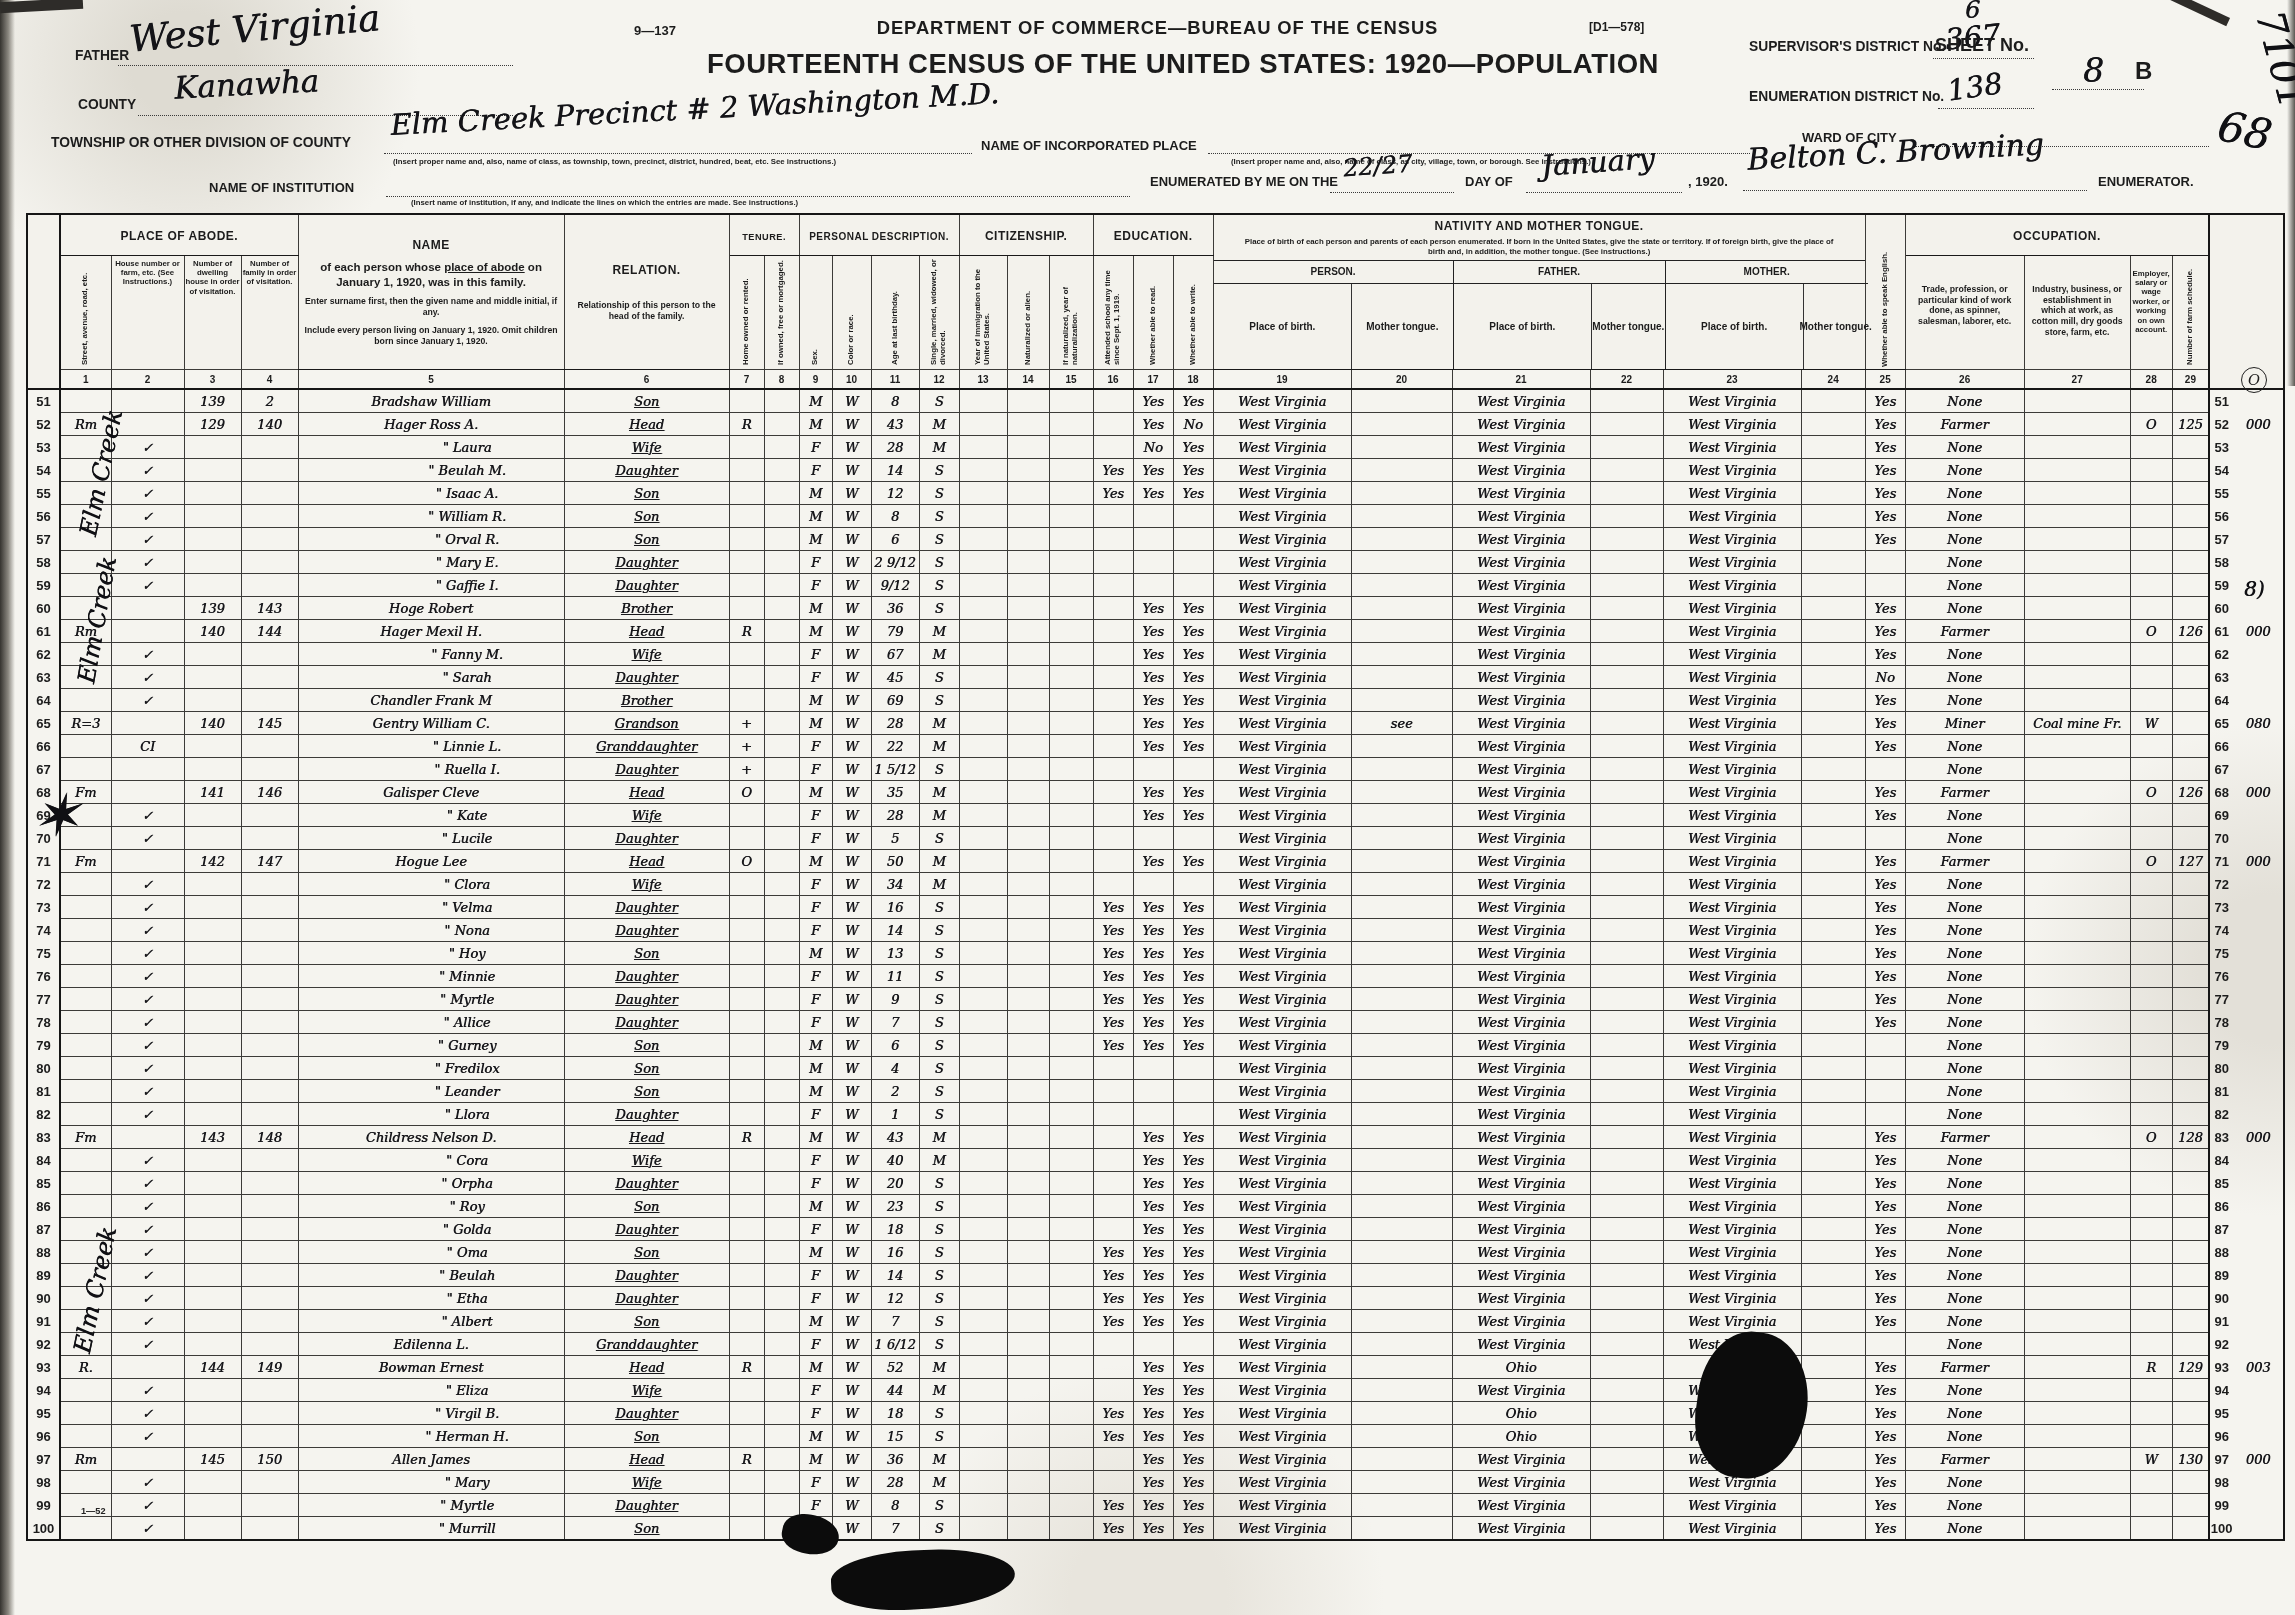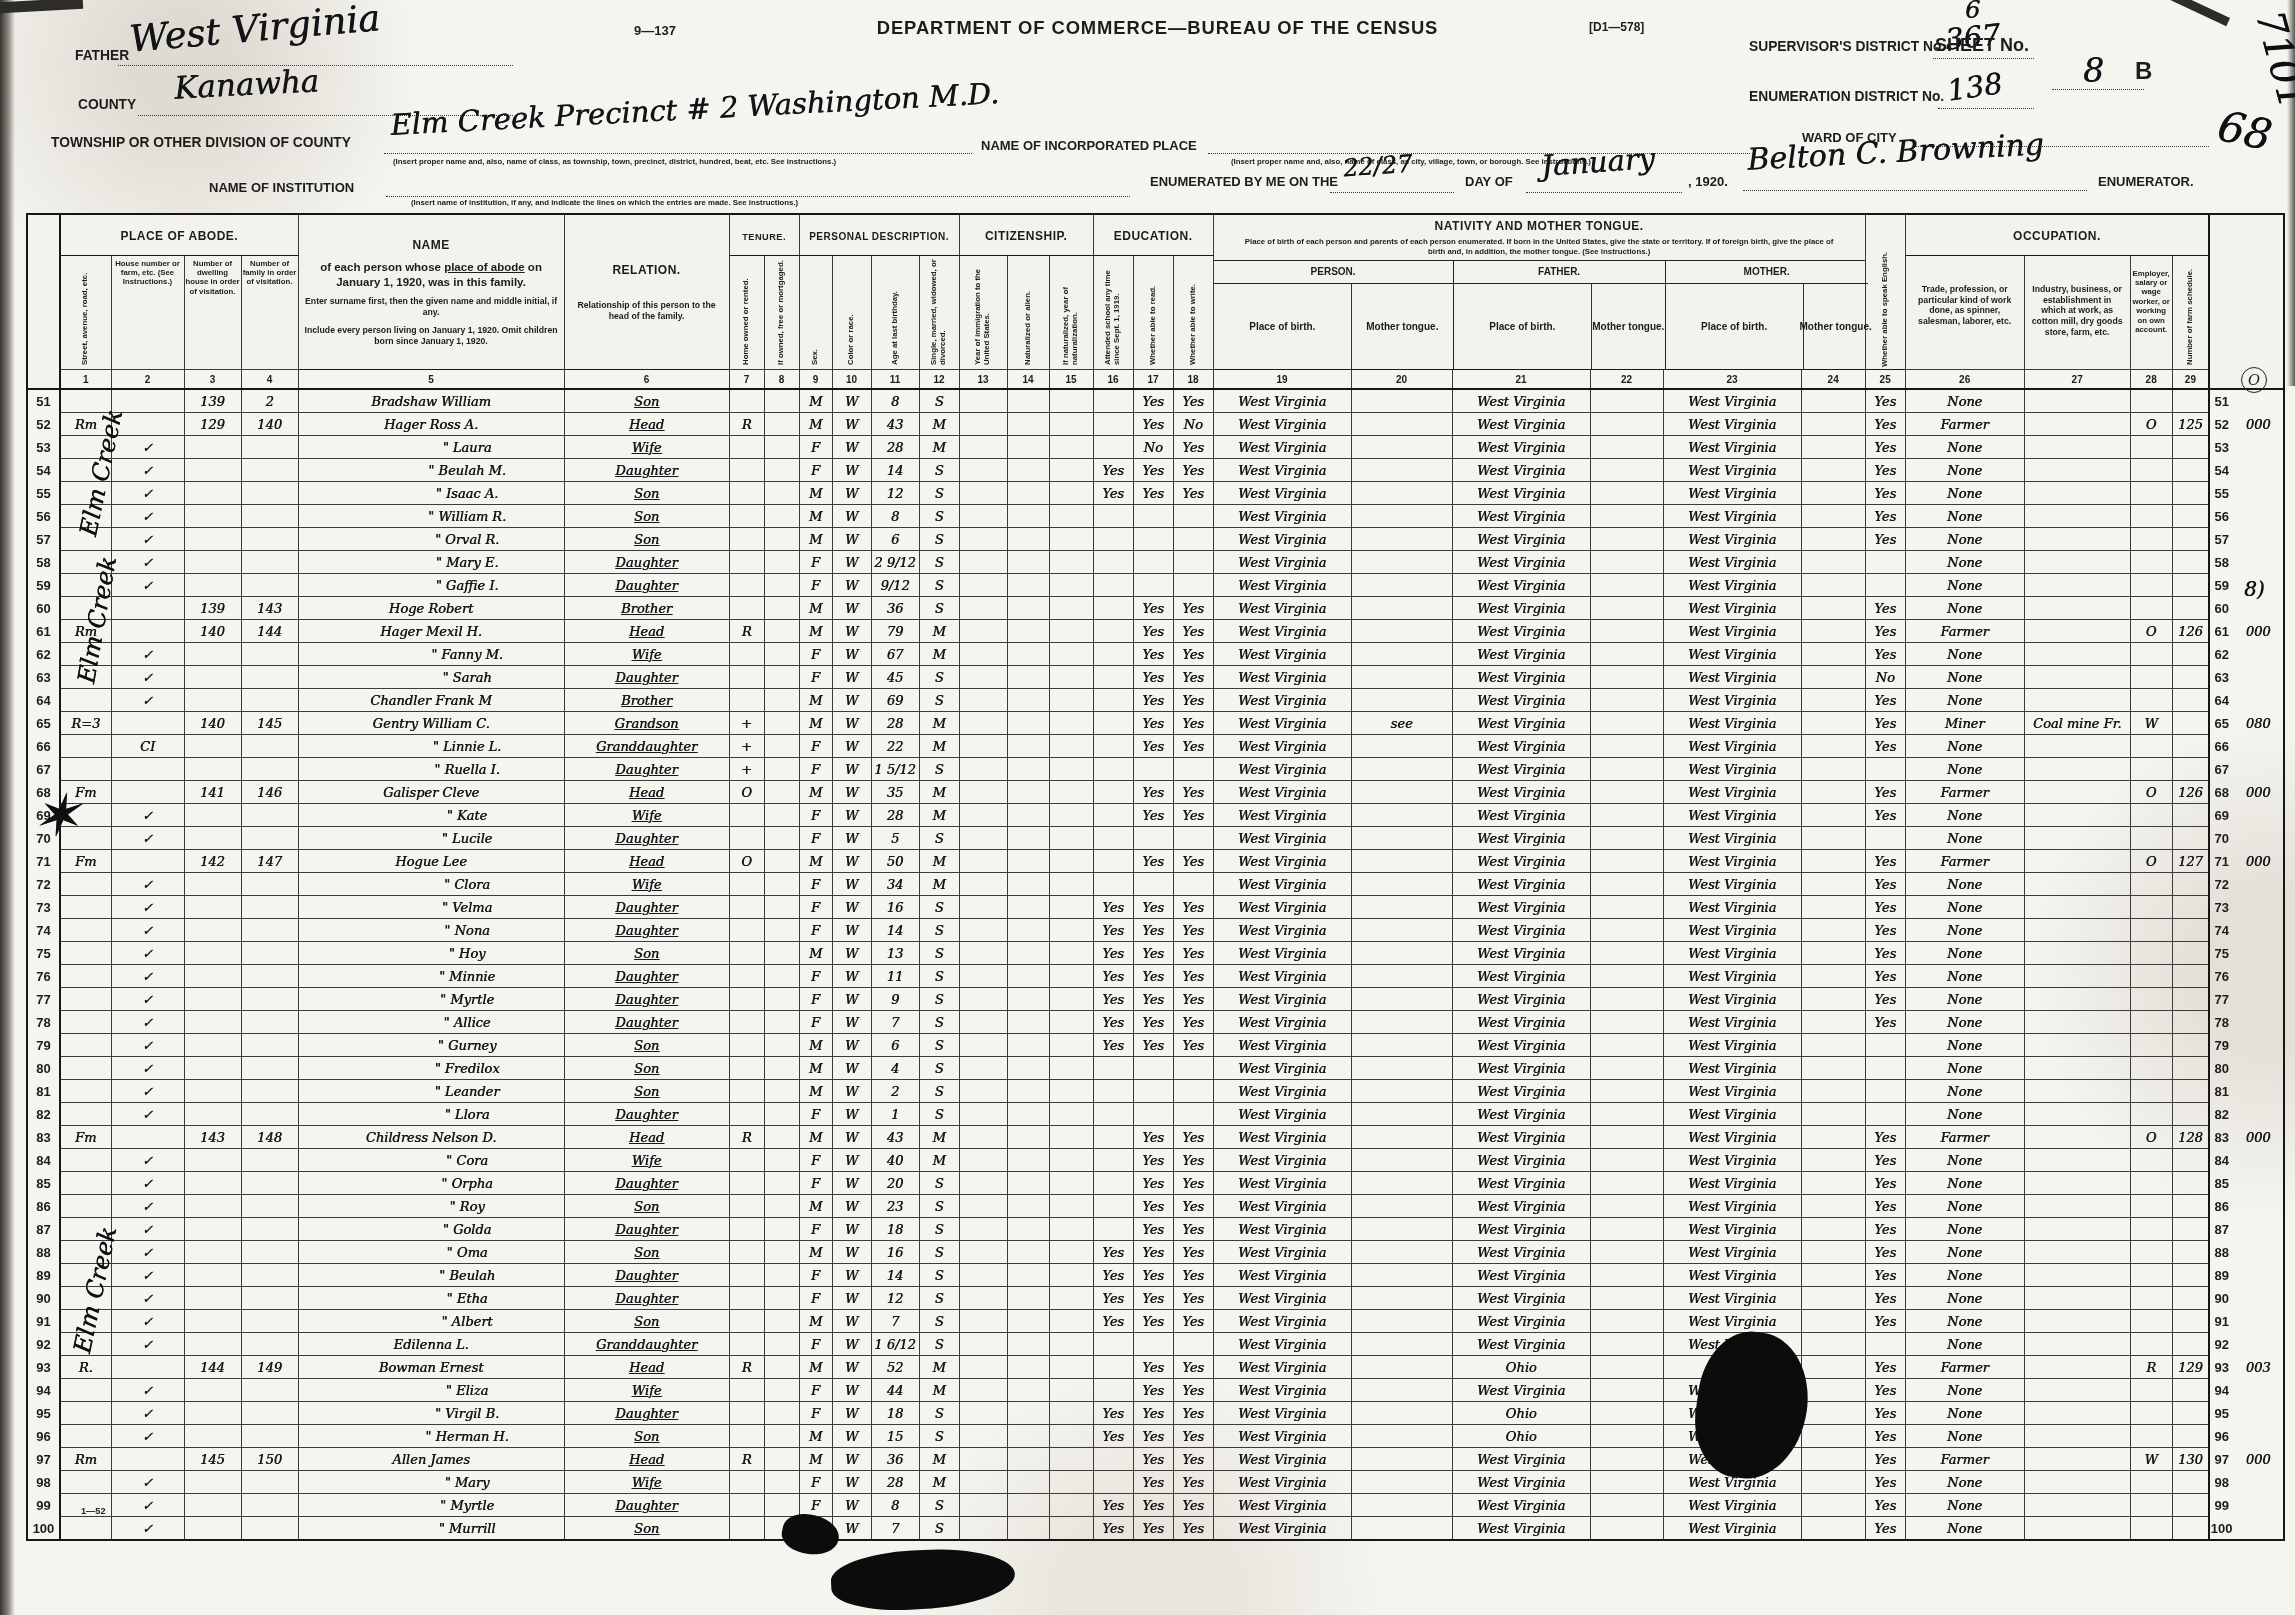--- a/index.html
+++ b/index.html
@@ -86,20 +86,21 @@
   <div class="dl" style="left:118px;top:64px;width:395px;"></div>
   <div class="hwa" style="left:129px;top:7.3px;font-size:37px;transform:rotate(-5deg);">West Virginia</div>
 
   <div class="lbl" style="left:78px;top:97px;font-size:13.8px;">COUNTY</div>
   <div class="dl" style="left:138px;top:114px;width:375px;"></div>
   <div class="hwa" style="left:174px;top:66px;font-size:31px;transform:rotate(-3deg);">Kanawha</div>
 
   <div class="lbl" style="left:634px;top:23px;font-size:13px;">9—137</div>
   <div class="lbl" style="left:790px;top:16.5px;width:735px;text-align:center;font-size:18.4px;letter-spacing:0.9px;">DEPARTMENT OF COMMERCE—BUREAU OF THE CENSUS</div>
   <div class="lbl" style="left:1589px;top:20px;font-size:12px;">[D1—578]</div>
+  <div class="lbl" style="left:707px;top:48px;width:900px;text-align:center;font-size:27.5px;letter-spacing:0.5px;">FOURTEENTH CENSUS OF THE UNITED STATES: 1920—POPULATION</div>
 
   <div class="lbl" style="left:1749px;top:39px;font-size:13.8px;">SUPERVISOR'S DISTRICT No.</div>
   <div class="dl" style="left:1933px;top:57px;width:101px;"></div>
   <div class="hwa" style="left:1945px;top:20px;font-size:29px;transform:rotate(-6deg);">367</div>
   <div class="hwa" style="left:1965px;top:-3.7px;font-size:24px;">6</div>
 
   <div class="lbl" style="left:1935px;top:35px;font-size:18px;">SHEET No.</div>
   <div class="dl" style="left:2052px;top:88px;width:92px;"></div>
   <div class="hwa" style="left:2083px;top:51px;font-size:33px;">8</div>
   <div class="lbl" style="left:2135px;top:57px;font-size:24px;">B</div>

